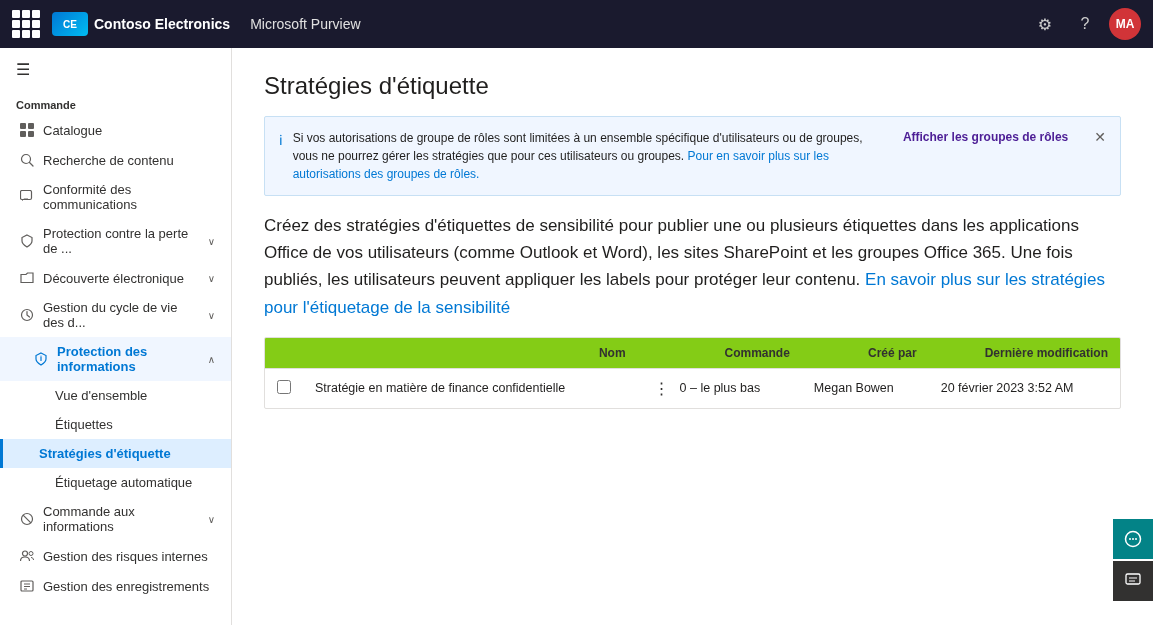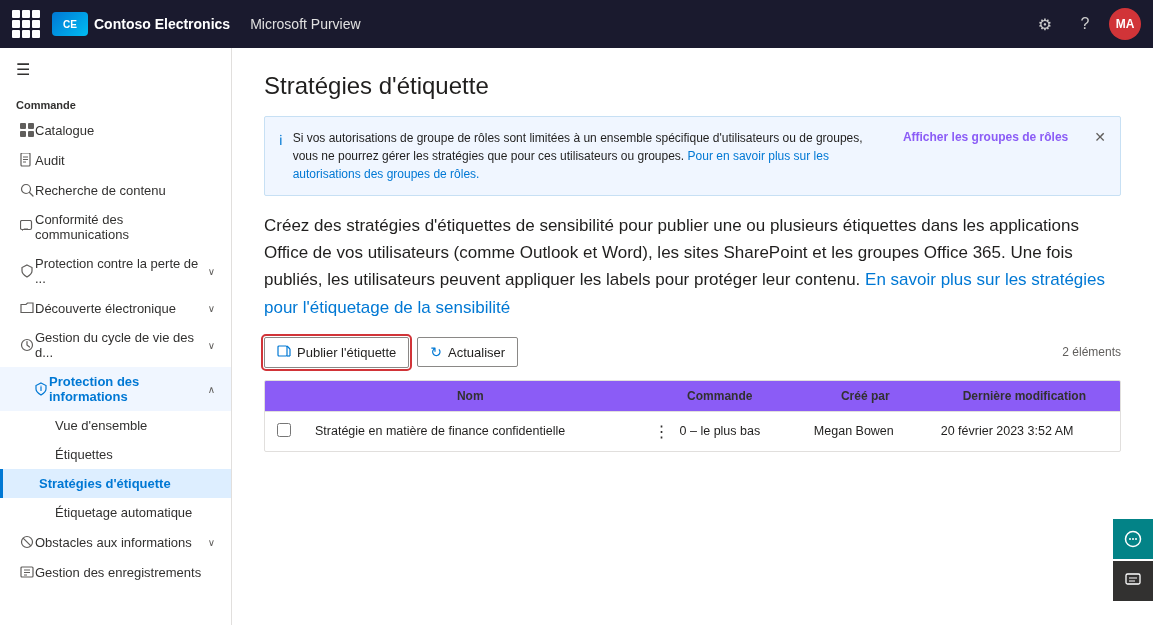--- a/index.html
+++ b/index.html
@@ -20,54 +20,54 @@
     .topnav-icon { width:32px; height:32px; display:flex; align-items:center; justify-content:center; border-radius:50%; cursor:pointer; color:#ccc; font-size:16px; }
     .avatar { width:32px; height:32px; border-radius:50%; background:#d13438; display:flex; align-items:center; justify-content:center; font-size:12px; font-weight:600; color:white; cursor:pointer; }
 
     
     .body { display:flex; flex:1; overflow:hidden; }
 
     
     .sidebar { width:232px; background: white; border-right:1px solid #e1dfdd; display:flex; flex-direction:column; overflow-y:auto; flex-shrink:0; }
     .sidebar-hamburger { padding: 12px 16px; cursor:pointer; font-size:16px; color:#323130; }
     .sidebar-section-label { padding: 8px 16px 4px; font-size:11px; font-weight:600; color:#323130; text-transform:none; }
-    .sidebar-item { display:flex; align-items:center; padding: 7px 16px; cursor:pointer; color:#323130; font-size:13px; border-left:3px solid transparent; }
+    .sidebar-item { display:flex; align-items:center; gap:8px; padding: 7px 16px; cursor:pointer; color:#323130; font-size:13px; border-left:3px solid transparent; }
     .sidebar-item.sub { padding-left:52px; }
     .sidebar-item.sub-active { padding-left:36px; border-left:3px solid #0078d4; background:#f0f6ff; color:#0078d4; font-weight:600; }
     .sidebar-item-icon { width:16px; height:16px; flex-shrink:0; display:flex; align-items:center; justify-content:center; }
     .sidebar-expand { margin-left:auto; font-size:10px; color:#605e5c; }
 
     
     .main { flex:1; overflow-y:auto; background: white; padding: 24px 32px; position:relative; }
     .page-title { font-size:24px; font-weight:300; color:#201f1e; margin-bottom:16px; }
 
     
     .info-banner { display:flex; align-items:flex-start; background:#f0f6ff; border:1px solid #c7e0f4; border-radius:2px; padding:12px 14px; margin-bottom:16px; gap:10px; }
     .info-banner-icon { color:#0078d4; font-size:14px; flex-shrink:0; margin-top:1px; }
     .info-banner-text { flex:1; font-size:12px; color:#201f1e; line-height:1.5; }
     .info-banner-text a { color:#0078d4; text-decoration:none; }
-    .info-banner-action { font-size:12px; font-weight:600; color:#8b5cf6; cursor:pointer; white-space:nowrap; padding:0 8px; line-height:1.4; }
+    .info-banner-action { font-size:12px; font-weight:600; color:#4c1d95; cursor:pointer; white-space:nowrap; padding:0 8px; line-height:1.4; }
     .info-banner-close { font-size:14px; cursor:pointer; color:#605e5c; margin-left:8px; }
 
     
     .description { font-size:17px; color:#201f1e; line-height:1.6; margin-bottom:16px; }
     .description a { color:#0078d4; text-decoration:none; }
 
     
     .toolbar { display:flex; align-items:center; gap:8px; margin-bottom:12px; }
     .toolbar-btn { display:flex; align-items:center; gap:6px; padding:6px 12px; font-size:13px; cursor:pointer; border:1px solid #8a8886; background:white; border-radius:2px; color:#201f1e; }
     .toolbar-btn.primary { outline:2px solid #d13438; outline-offset:0px; }
     .toolbar-btn-icon { font-size:14px; color:#0078d4; }
     .toolbar-refresh-icon { font-size:14px; color:#0078d4; }
     .toolbar-count { margin-left:auto; font-size:12px; color:#605e5c; }
 
     
     .table-wrap { border:1px solid #e1dfdd; border-radius:2px; overflow:hidden; }
     .table { width:100%; border-collapse:collapse; }
-    .table th { text-align:center; padding:8px 12px; font-size:12px; font-weight:600; color:#323130; background:#8b5cf6; border-bottom:1px solid #e1dfdd; }
+    .table th { text-align:right; padding:8px 12px; font-size:12px; font-weight:600; color:#323130; background:#84cc16; border-bottom:1px solid #e1dfdd; }
     .table td { padding:10px 12px; font-size:12.5px; color:#201f1e; border-bottom:1px solid #f97316; vertical-align:middle; }
     .table tr:last-child td { border-bottom:none; }
     .checkbox-col { width:32px; }
     .checkbox { width:14px; height:14px; border:1px solid #8a8886; border-radius:2px; cursor:pointer; }
     .ellipsis-btn { color:#323130; cursor:pointer; font-size:16px; padding:0 4px; }
 
     
     .floating-btns { position:fixed; bottom:24px; right:0; display:flex; flex-direction:column; gap:2px; }
     .float-btn { width:40px; height:40px; display:flex; align-items:center; justify-content:center; cursor:pointer; color:white; font-size:16px; }
     .float-btn.teal { background:#038387; }
@@ -111,31 +111,20 @@
         <svg width="14" height="14" viewBox="0 0 14 14" fill="none">
             <rect x="0" y="0" width="6" height="6" rx="1" fill="#605e5c"></rect>
             <rect x="8" y="0" width="6" height="6" rx="1" fill="#605e5c"></rect>
             <rect x="0" y="8" width="6" height="6" rx="1" fill="#605e5c"></rect>
             <rect x="8" y="8" width="6" height="6" rx="1" fill="#605e5c"></rect>
           </svg>
       </div>
       <span>Catalogue</span>
     </div>
 
-    <div class="sidebar-item">
-      <div class="sidebar-item-icon">
-        <svg width="14" height="14" viewBox="0 0 14 14" fill="none">
-            <rect x="1" y="0" width="9" height="13" rx="1" stroke="#605e5c" stroke-width="1.2"></rect>
-            <line x1="3" y1="4" x2="8" y2="4" stroke="#605e5c" stroke-width="1"></line>
-            <line x1="3" y1="6.5" x2="8" y2="6.5" stroke="#605e5c" stroke-width="1"></line>
-            <line x1="3" y1="9" x2="6" y2="9" stroke="#605e5c" stroke-width="1"></line>
-          </svg>
-      </div>
-      <span>Audit</span>
-    </div>
 
     <div class="sidebar-item">
       <div class="sidebar-item-icon">
         <svg width="14" height="14" viewBox="0 0 14 14" fill="none">
             <circle cx="6" cy="6" r="4.5" stroke="#605e5c" stroke-width="1.2"></circle>
             <line x1="9.5" y1="9.5" x2="13" y2="13" stroke="#605e5c" stroke-width="1.2" stroke-linecap="round"></line>
           </svg>
       </div>
       <span>Recherche de contenu</span>
     </div>
@@ -206,24 +195,35 @@
       <span>Étiquetage automatique</span>
     </div>
 
     <div class="sidebar-item">
       <div class="sidebar-item-icon">
         <svg width="14" height="14" viewBox="0 0 14 14" fill="none">
             <circle cx="7" cy="7" r="5.5" stroke="#605e5c" stroke-width="1.2"></circle>
             <line x1="3.1" y1="3.1" x2="10.9" y2="10.9" stroke="#605e5c" stroke-width="1.2"></line>
           </svg>
       </div>
-      <span>Obstacles aux informations</span>
+      <span>Commande aux informations</span>
       <span class="sidebar-expand">∨</span>
     </div>
 
+    <div class="sidebar-item">
+      <div class="sidebar-item-icon">
+        <svg width="14" height="14" viewBox="0 0 14 14" fill="none">
+            <circle cx="5" cy="4.5" r="2.5" stroke="#605e5c" stroke-width="1.2"></circle>
+            <path d="M0.5 12C0.5 9.5 2.5 8 5 8s4.5 1.5 4.5 4" stroke="#605e5c" stroke-width="1.2"></path>
+            <circle cx="11" cy="4.5" r="2" stroke="#605e5c" stroke-width="1"></circle>
+            <path d="M11 8.5C12.5 8.5 13.5 9.5 13.5 11" stroke="#605e5c" stroke-width="1"></path>
+          </svg>
+      </div>
+      <span>Gestion des risques internes</span>
+    </div>
 
     <div class="sidebar-item">
       <div class="sidebar-item-icon">
         <svg width="14" height="14" viewBox="0 0 14 14" fill="none">
             <rect x="1" y="2" width="12" height="10" rx="1" stroke="#605e5c" stroke-width="1.2"></rect>
             <line x1="4" y1="5" x2="10" y2="5" stroke="#605e5c" stroke-width="1"></line>
             <line x1="4" y1="7.5" x2="10" y2="7.5" stroke="#605e5c" stroke-width="1"></line>
             <line x1="4" y1="10" x2="7" y2="10" stroke="#605e5c" stroke-width="1"></line>
           </svg>
       </div>
@@ -244,38 +244,20 @@
       </div>
       <div class="info-banner-action">Afficher les groupes de rôles</div>
       <span class="info-banner-close">✕</span>
     </div>
 
     <div class="description">
       <span>Créez des stratégies d'étiquettes de sensibilité pour publier une ou plusieurs étiquettes dans les applications Office de vos utilisateurs (comme Outlook et Word), les sites SharePoint et les groupes Office 365. Une fois publiés, les utilisateurs peuvent appliquer les labels pour protéger leur contenu.</span>
       <a href="#"> <span>En savoir plus sur les stratégies pour l'étiquetage de la sensibilité</span></a>
     </div>
 
-    <div class="toolbar">
-      <button class="toolbar-btn primary" style="outline:2px solid #d13438; outline-offset:1px;">
-        <span class="toolbar-btn-icon">
-          <svg width="14" height="14" viewBox="0 0 14 14" fill="none">
-              <rect x="1" y="2" width="9" height="10" rx="1" stroke="#0078d4" stroke-width="1.2"></rect>
-              <line x1="10" y1="2" x2="13" y2="5" stroke="#0078d4" stroke-width="1.2"></line>
-              <line x1="13" y1="5" x2="13" y2="12" stroke="#0078d4" stroke-width="1.2"></line>
-              <line x1="10" y1="12" x2="13" y2="12" stroke="#0078d4" stroke-width="1.2"></line>
-            </svg>
-        </span>
-        <span>Publier l'étiquette</span>
-      </button>
-      <button class="toolbar-btn">
-        <span class="toolbar-refresh-icon">↻</span>
-        <span>Actualiser</span>
-      </button>
-      <span class="toolbar-count">2 éléments</span>
-    </div>
 
     <div class="table-wrap">
       <table class="table">
         <thead>
           <tr>
             <th class="checkbox-col"></th>
             <th>Nom</th>
             <th>Commande</th>
             <th>Créé par</th>
             <th>Dernière modification</th>

